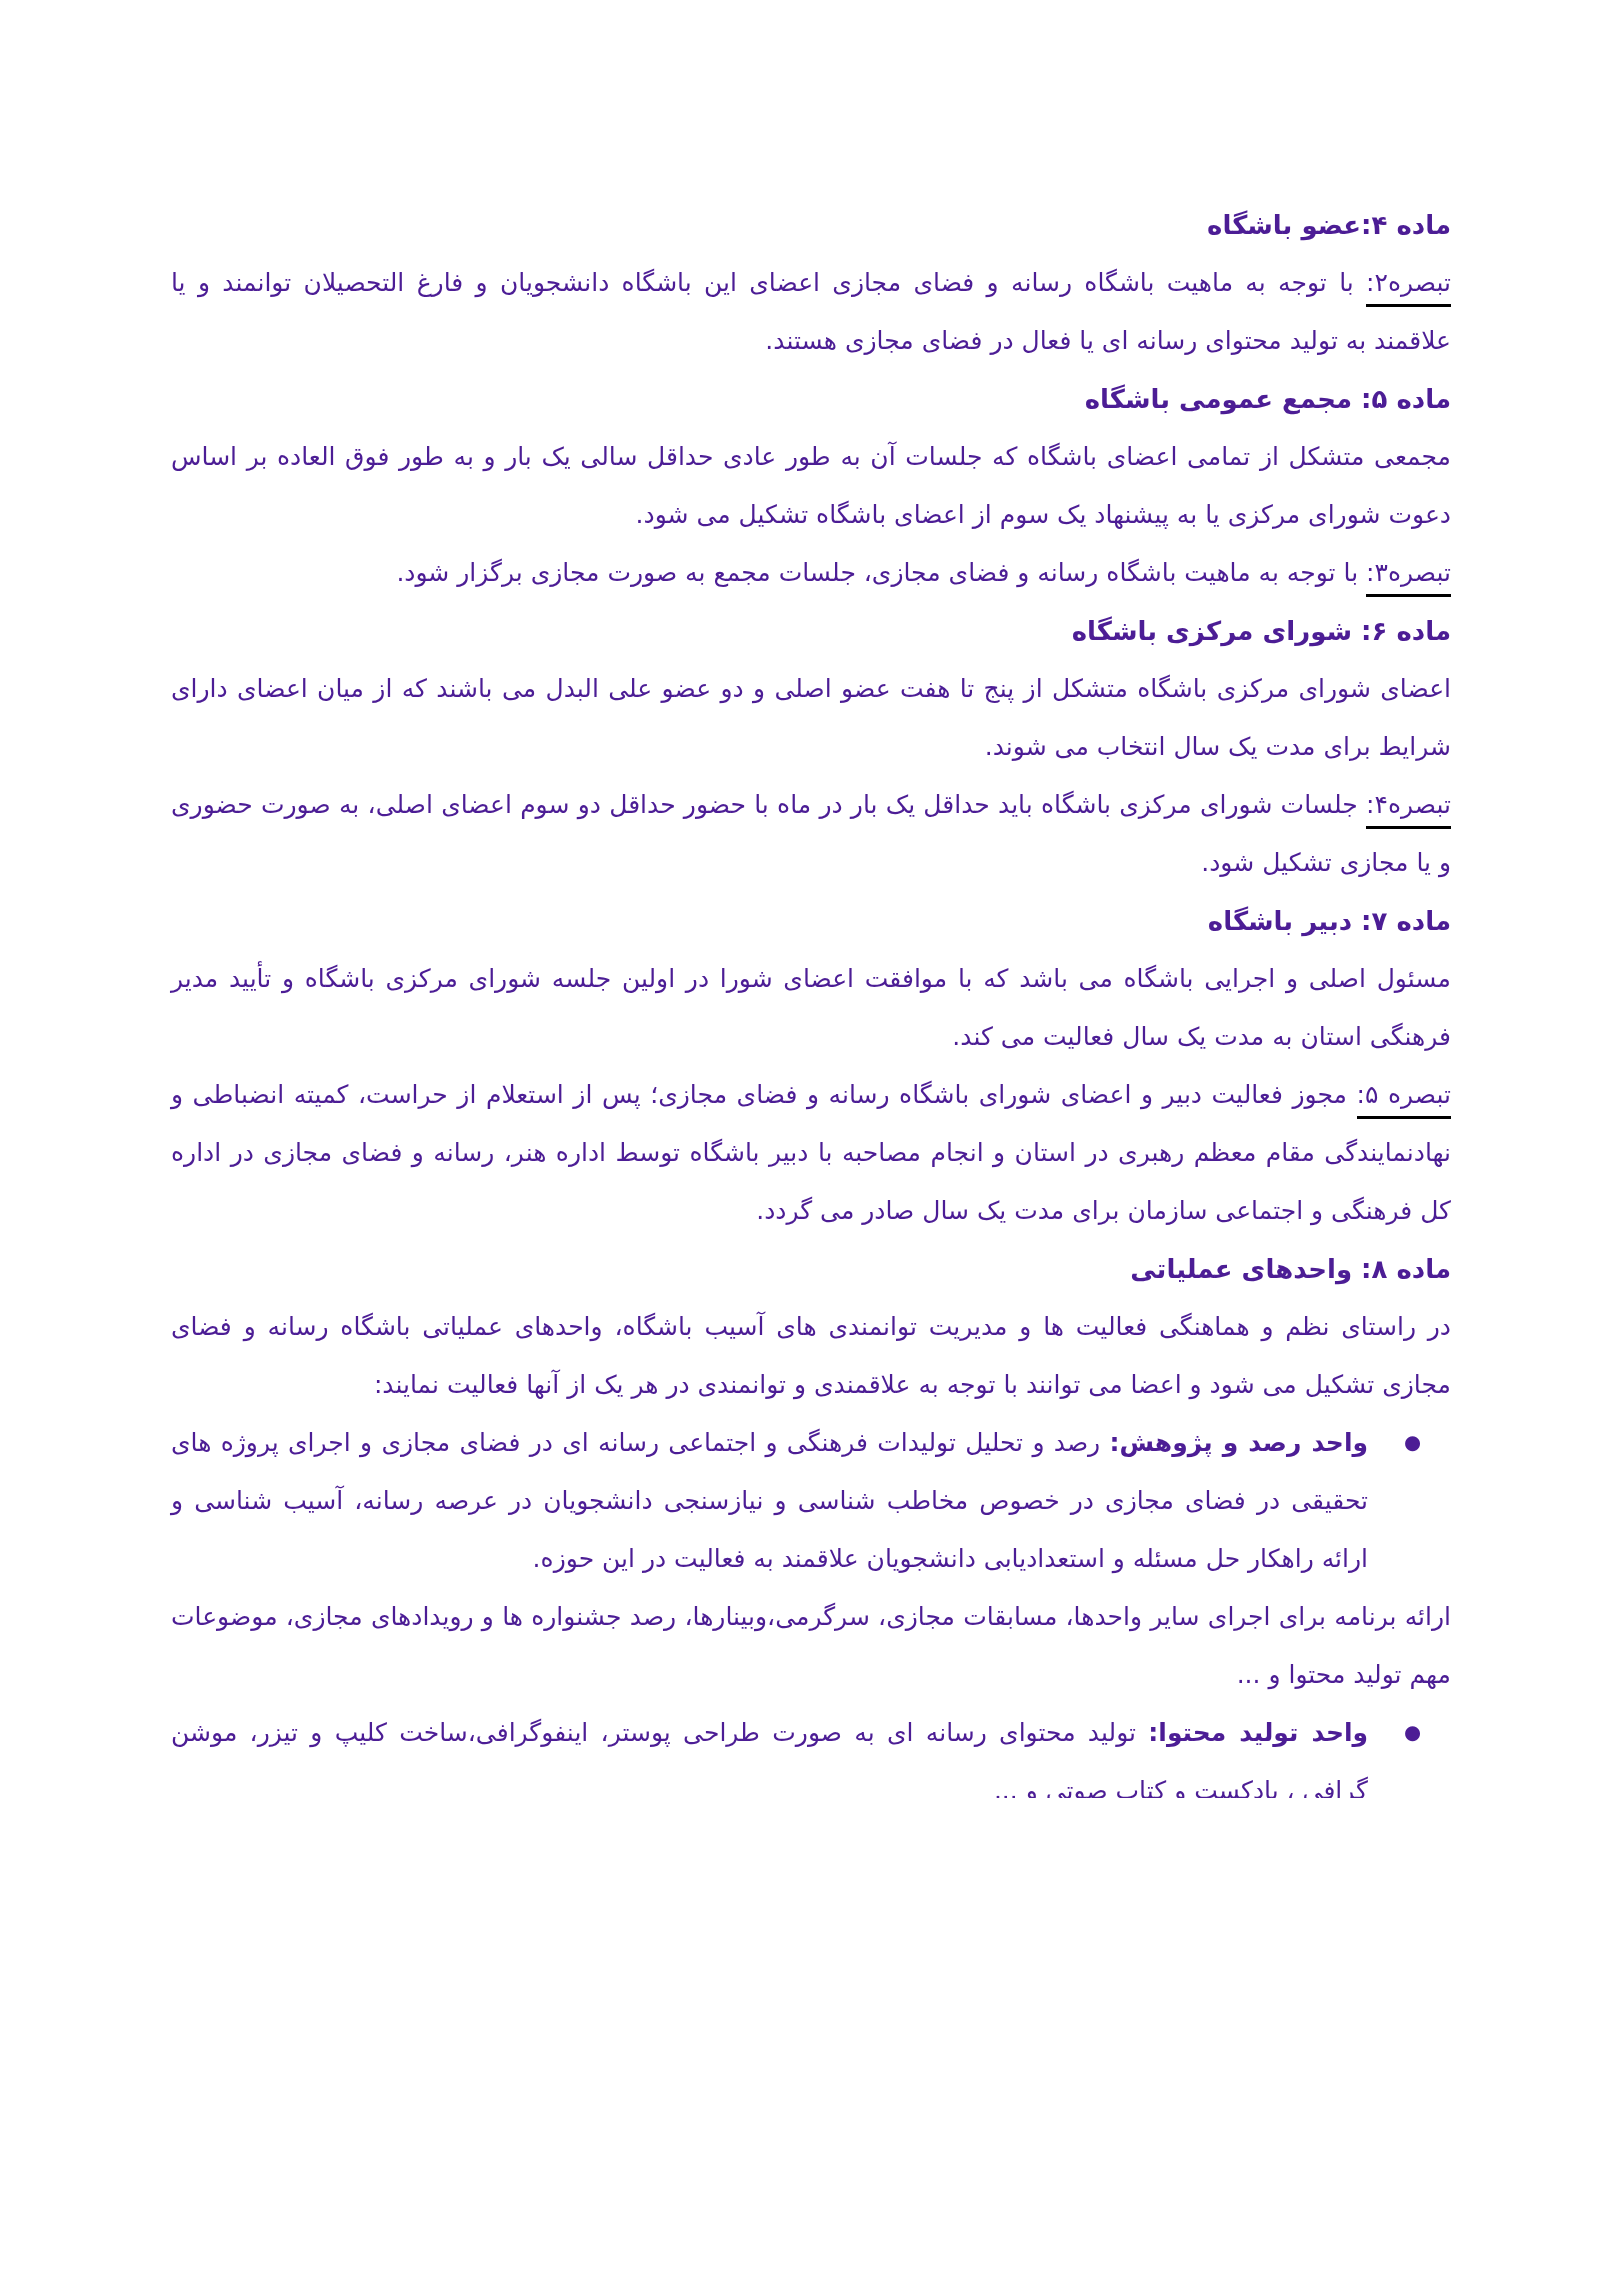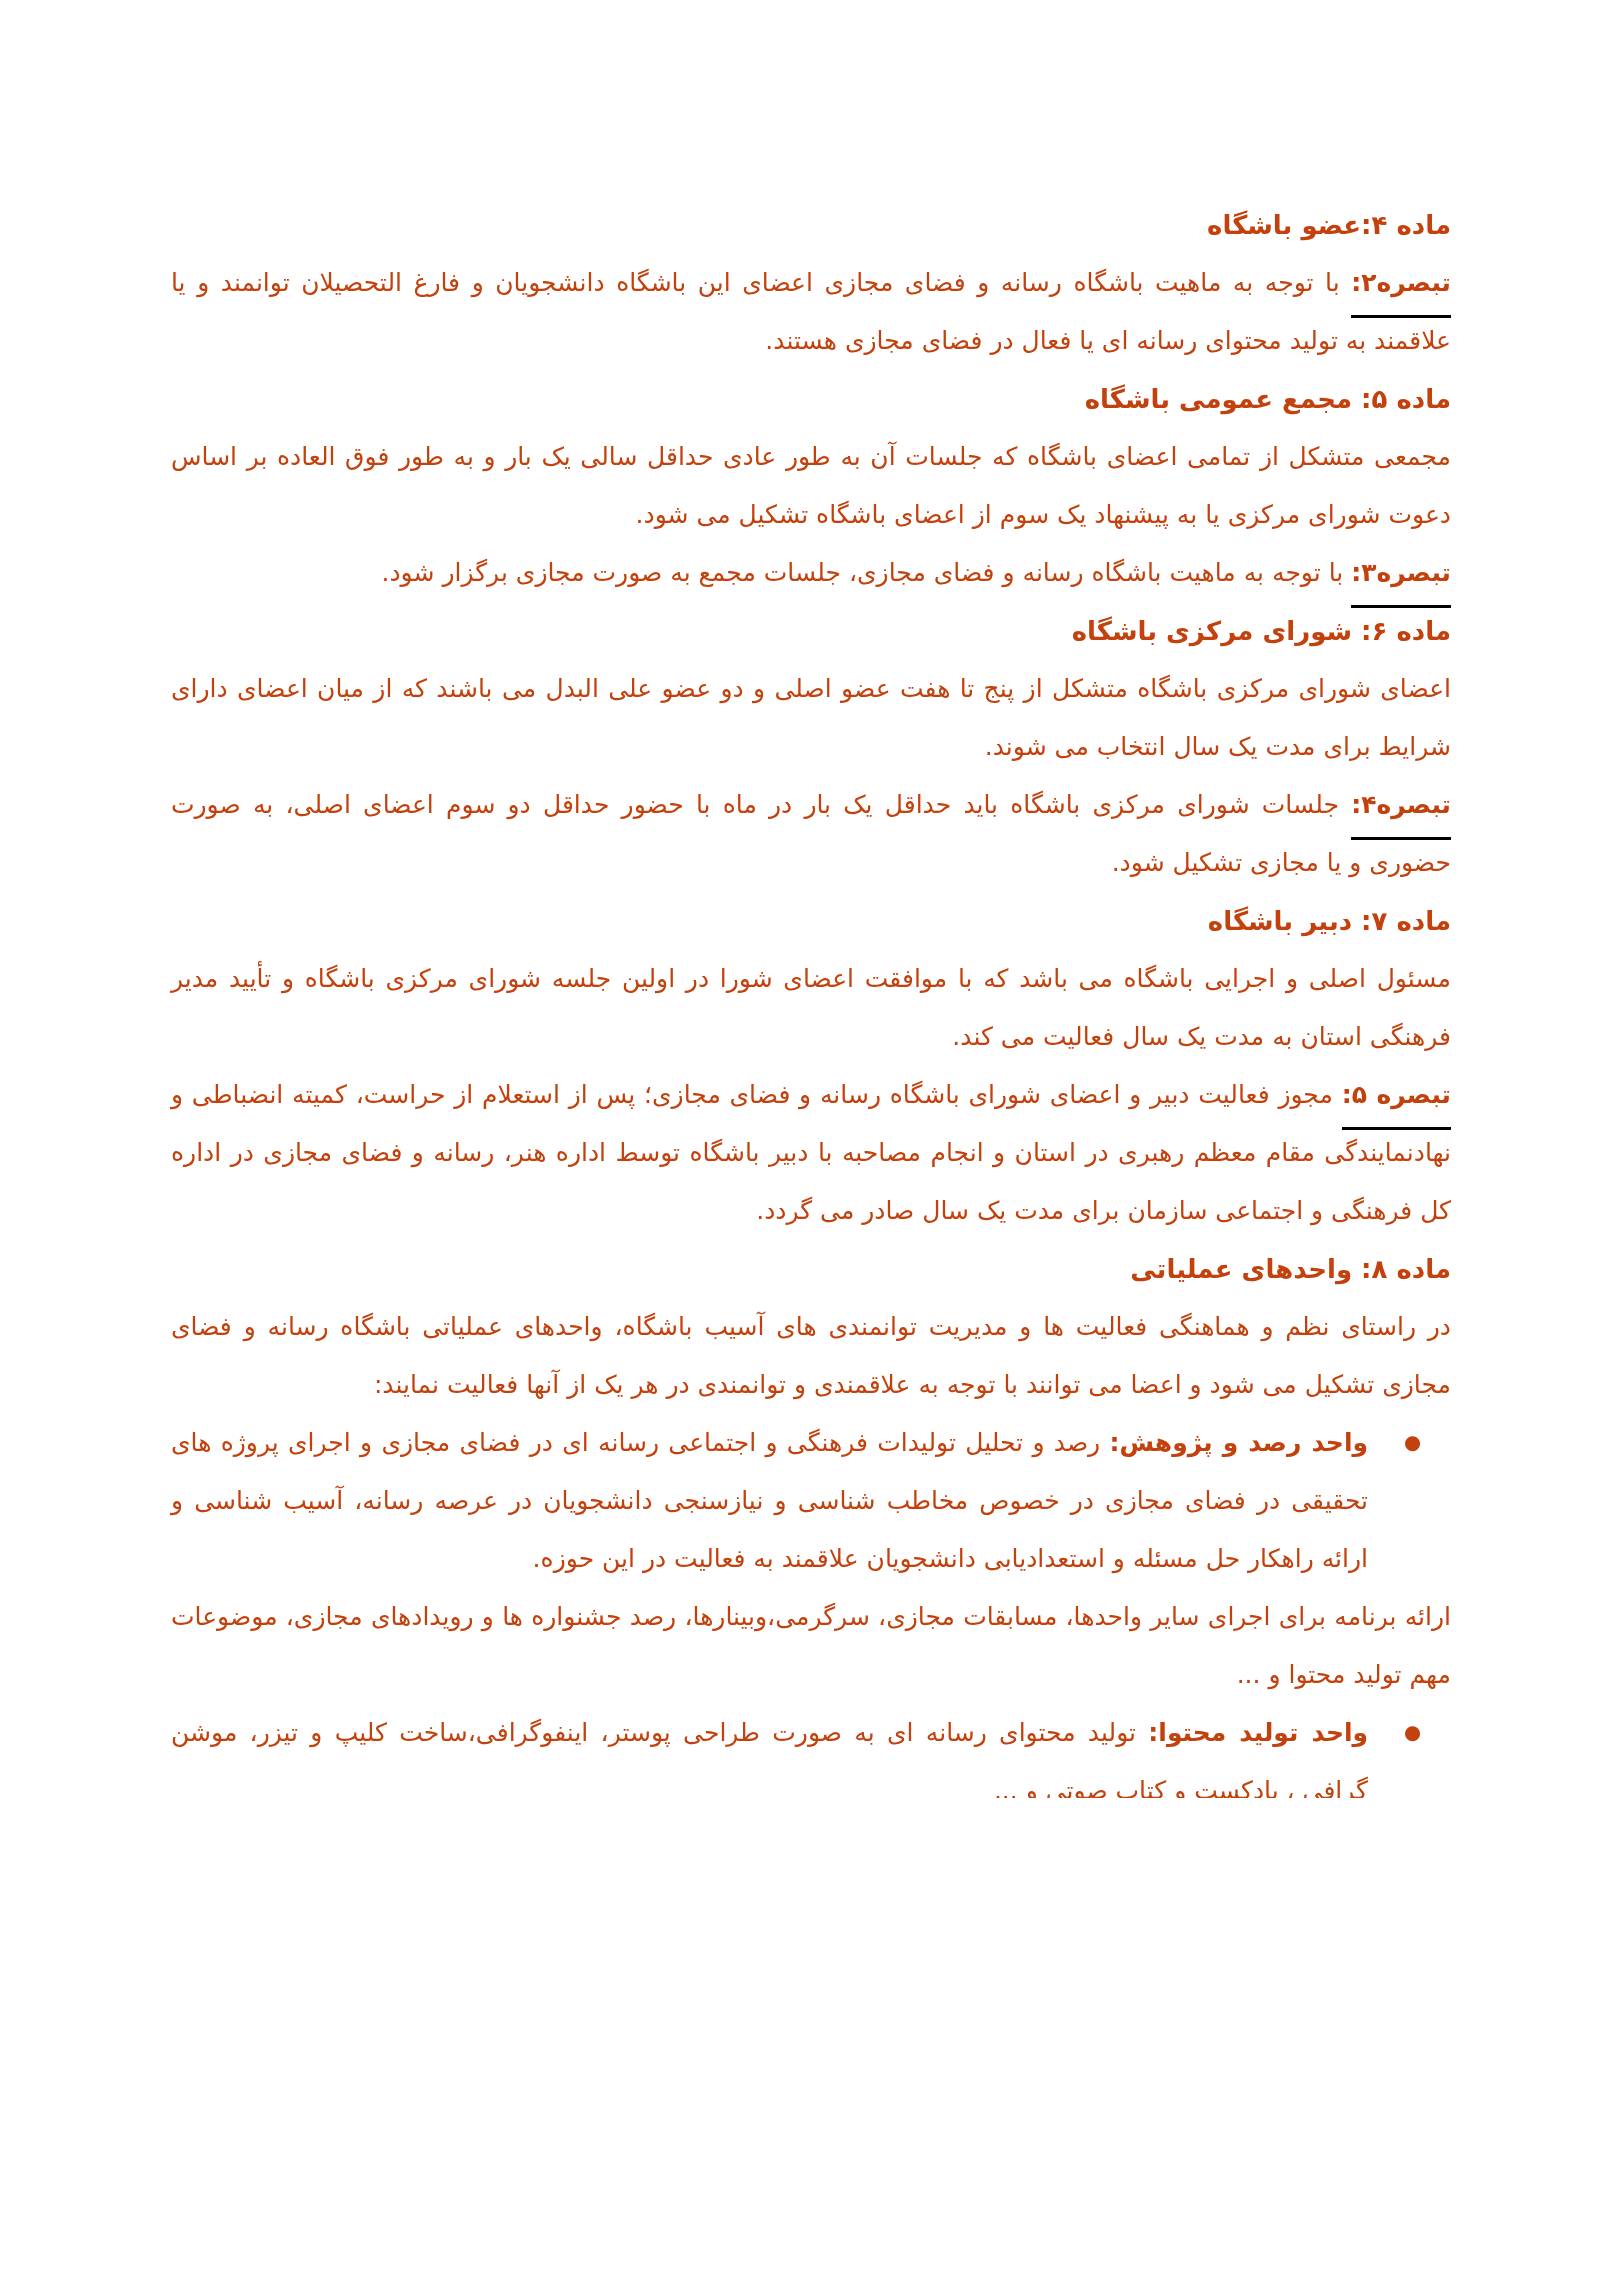--- a/index.html
+++ b/index.html
@@ -11,40 +11,40 @@
     position: relative;
     width: 1623px;
     height: 1798px;
     background: #ffffff;
     direction: rtl;
     unicode-bidi: embed;
     padding: 196px 172px 79px 171px;
     font-family: "DejaVu Sans", sans-serif;
     font-size: 25px;
     line-height: 58px;
-    color: #c2410c;
+    color: #4c1d95;
     text-align: justify;
     overflow: hidden;
   }
   .article { margin: 0; }
   h2.article-heading {
     font-size: 26px;
     font-weight: bold;
     line-height: 58px;
     text-align: right;
     margin: 0;
   }
   p.body-par {
     margin: 0;
     text-align: justify;
   }
   .note-label {
-    font-weight: bold;
+    font-weight: normal;
     border-bottom: 3.3px solid #000000;
-    padding-bottom: 18px;
+    padding-bottom: 7px;
   }
   .unit {
     position: relative;
     padding-right: 83px;
     text-align: justify;
   }
   .unit-bullet {
     position: absolute;
     right: 30px;
     top: 0;

